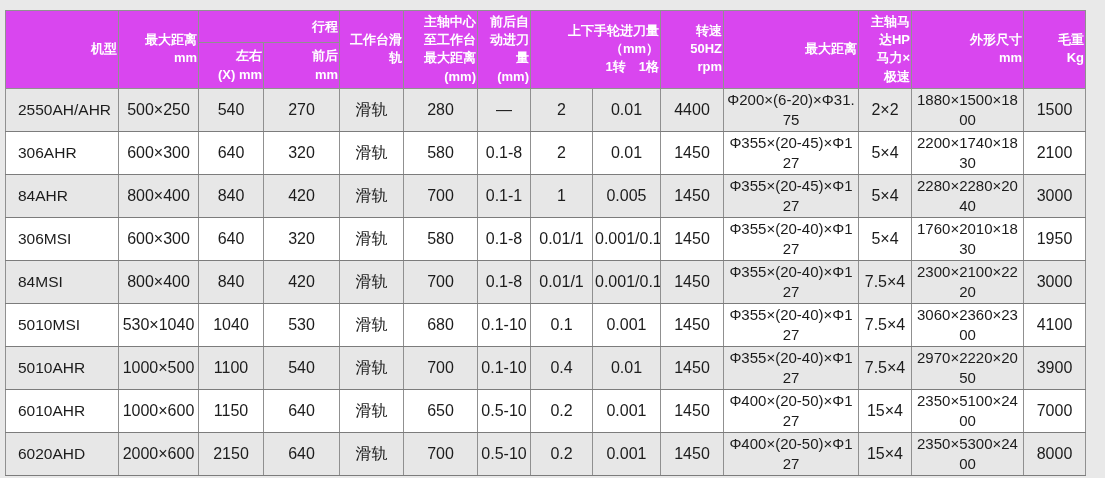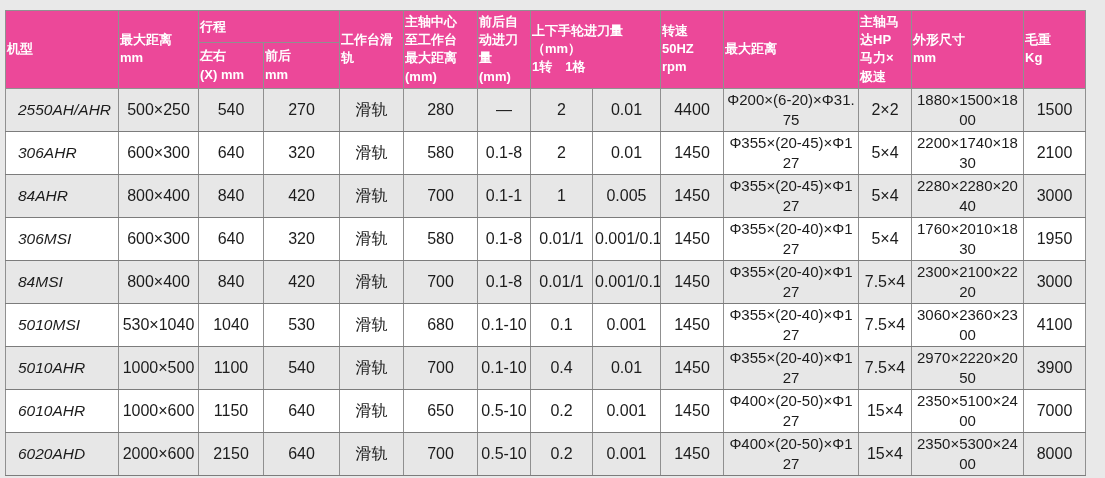--- a/index.html
+++ b/index.html
@@ -23,25 +23,25 @@
     border-collapse: collapse;
     table-layout: fixed;
     width: 1080px;
     border: 1px solid #4f4f4f;
   }
   .spec th, .spec td {
     border: 1px solid #909090;
     overflow: hidden;
   }
   .spec thead th {
-    background: #ec4899;
+    background: #d946ef;
     color: #ffffff;
     font-size: 13px;
     font-weight: bold;
-    text-align: left;
+    text-align: right;
     vertical-align: middle;
     white-space: pre-line;
     line-height: 1.4;
     padding: 2px 1px;
   }
   .spec thead { border-bottom: 1px solid #4f4f4f; }
   .spec thead tr.h1 th.group-cell { height: 27px; }
   .spec thead tr.h2 th { height: 40px; margin-left: 16px; }
   .spec tbody td {
     font-size: 16px;
@@ -53,21 +53,20 @@
     line-height: 1.25;
     border-top-color: #7c7c7c;
     border-bottom-color: #7c7c7c;
   }
   .spec tbody tr:nth-child(odd)  { background: #e7e7e7; }
   .spec tbody tr:nth-child(even) { background: #ffffff; }
   .spec tbody td.c0 {
     text-align: left;
     padding-left: 12px;
     font-size: 15.5px;
-    font-style: italic;
   }
   .spec tbody td.c10, .spec tbody td.c12 {
     word-break: break-all;
     font-size: 15px;
     line-height: 1.3;
     padding: 1px 3px;
   }
 </style>
 </head>
 <body>

